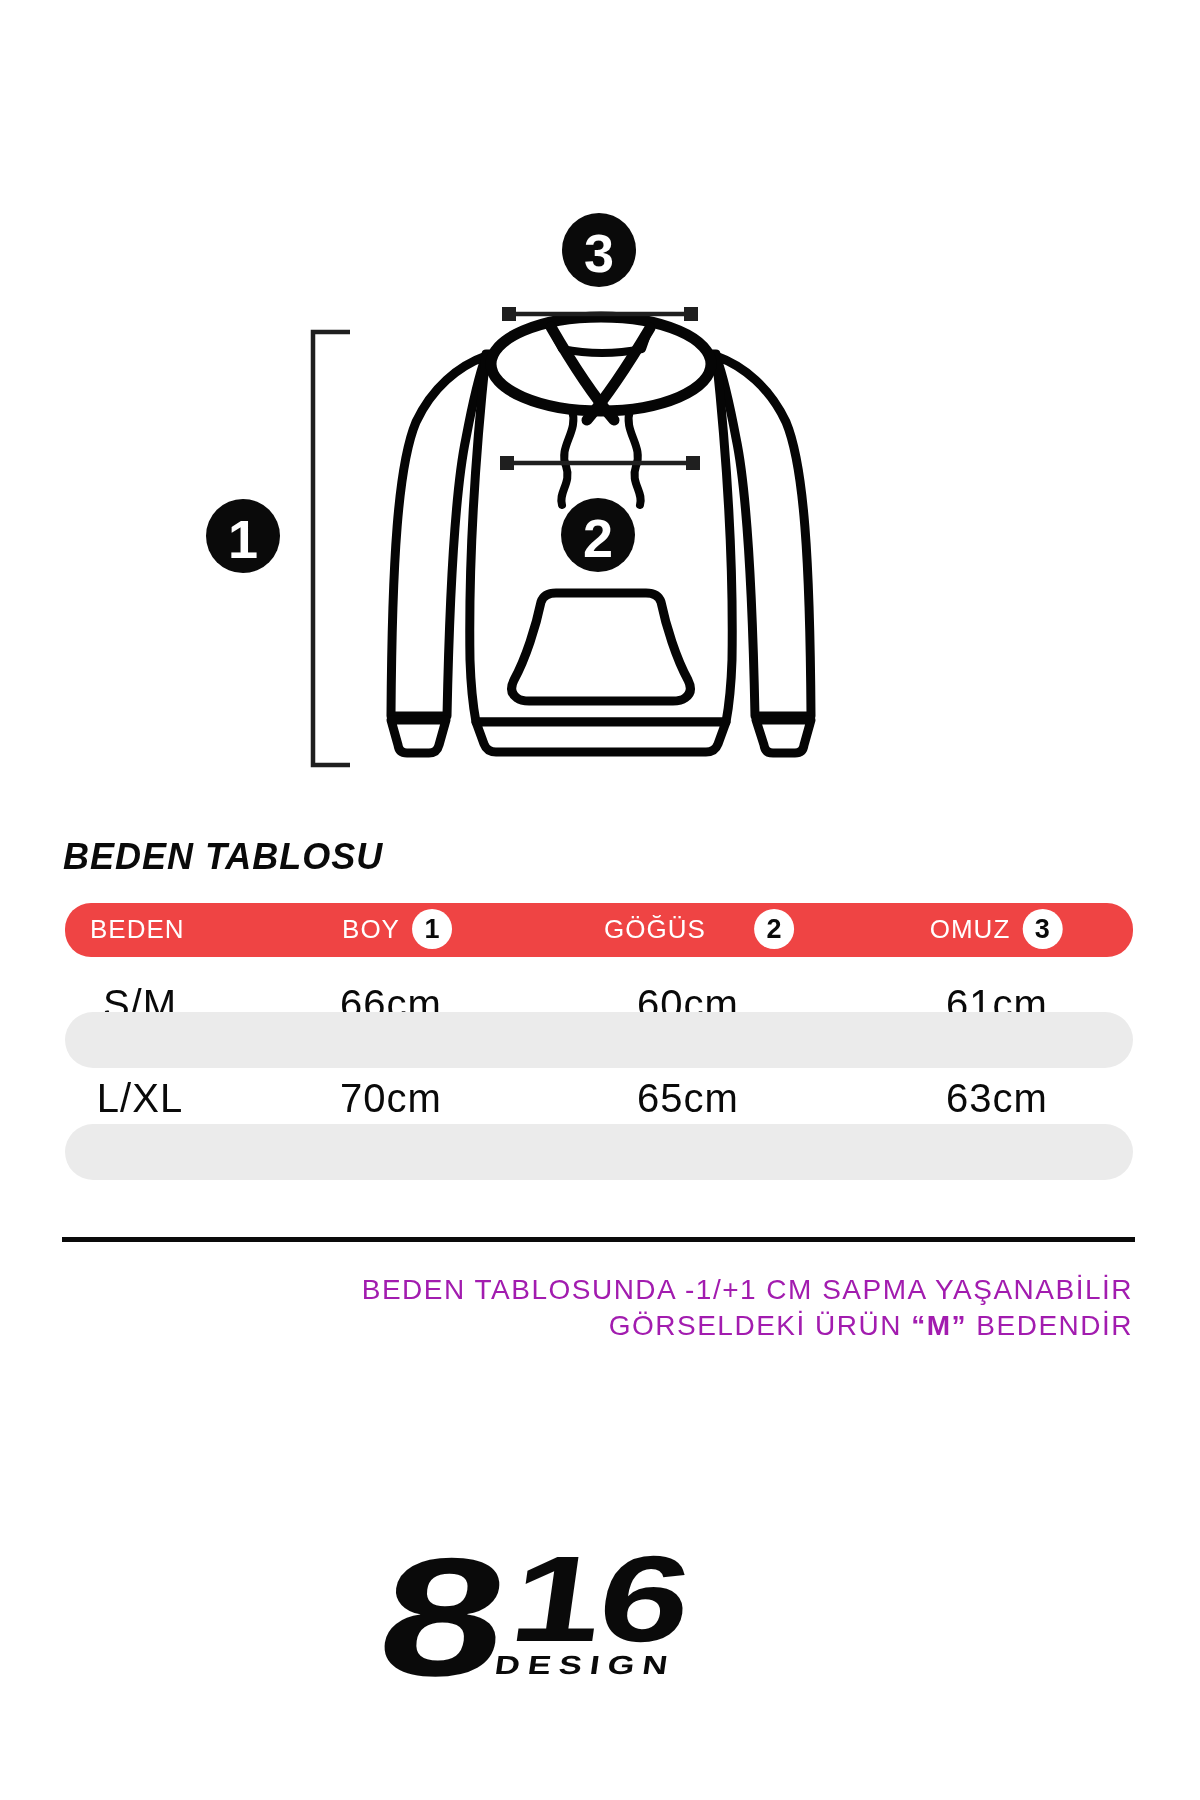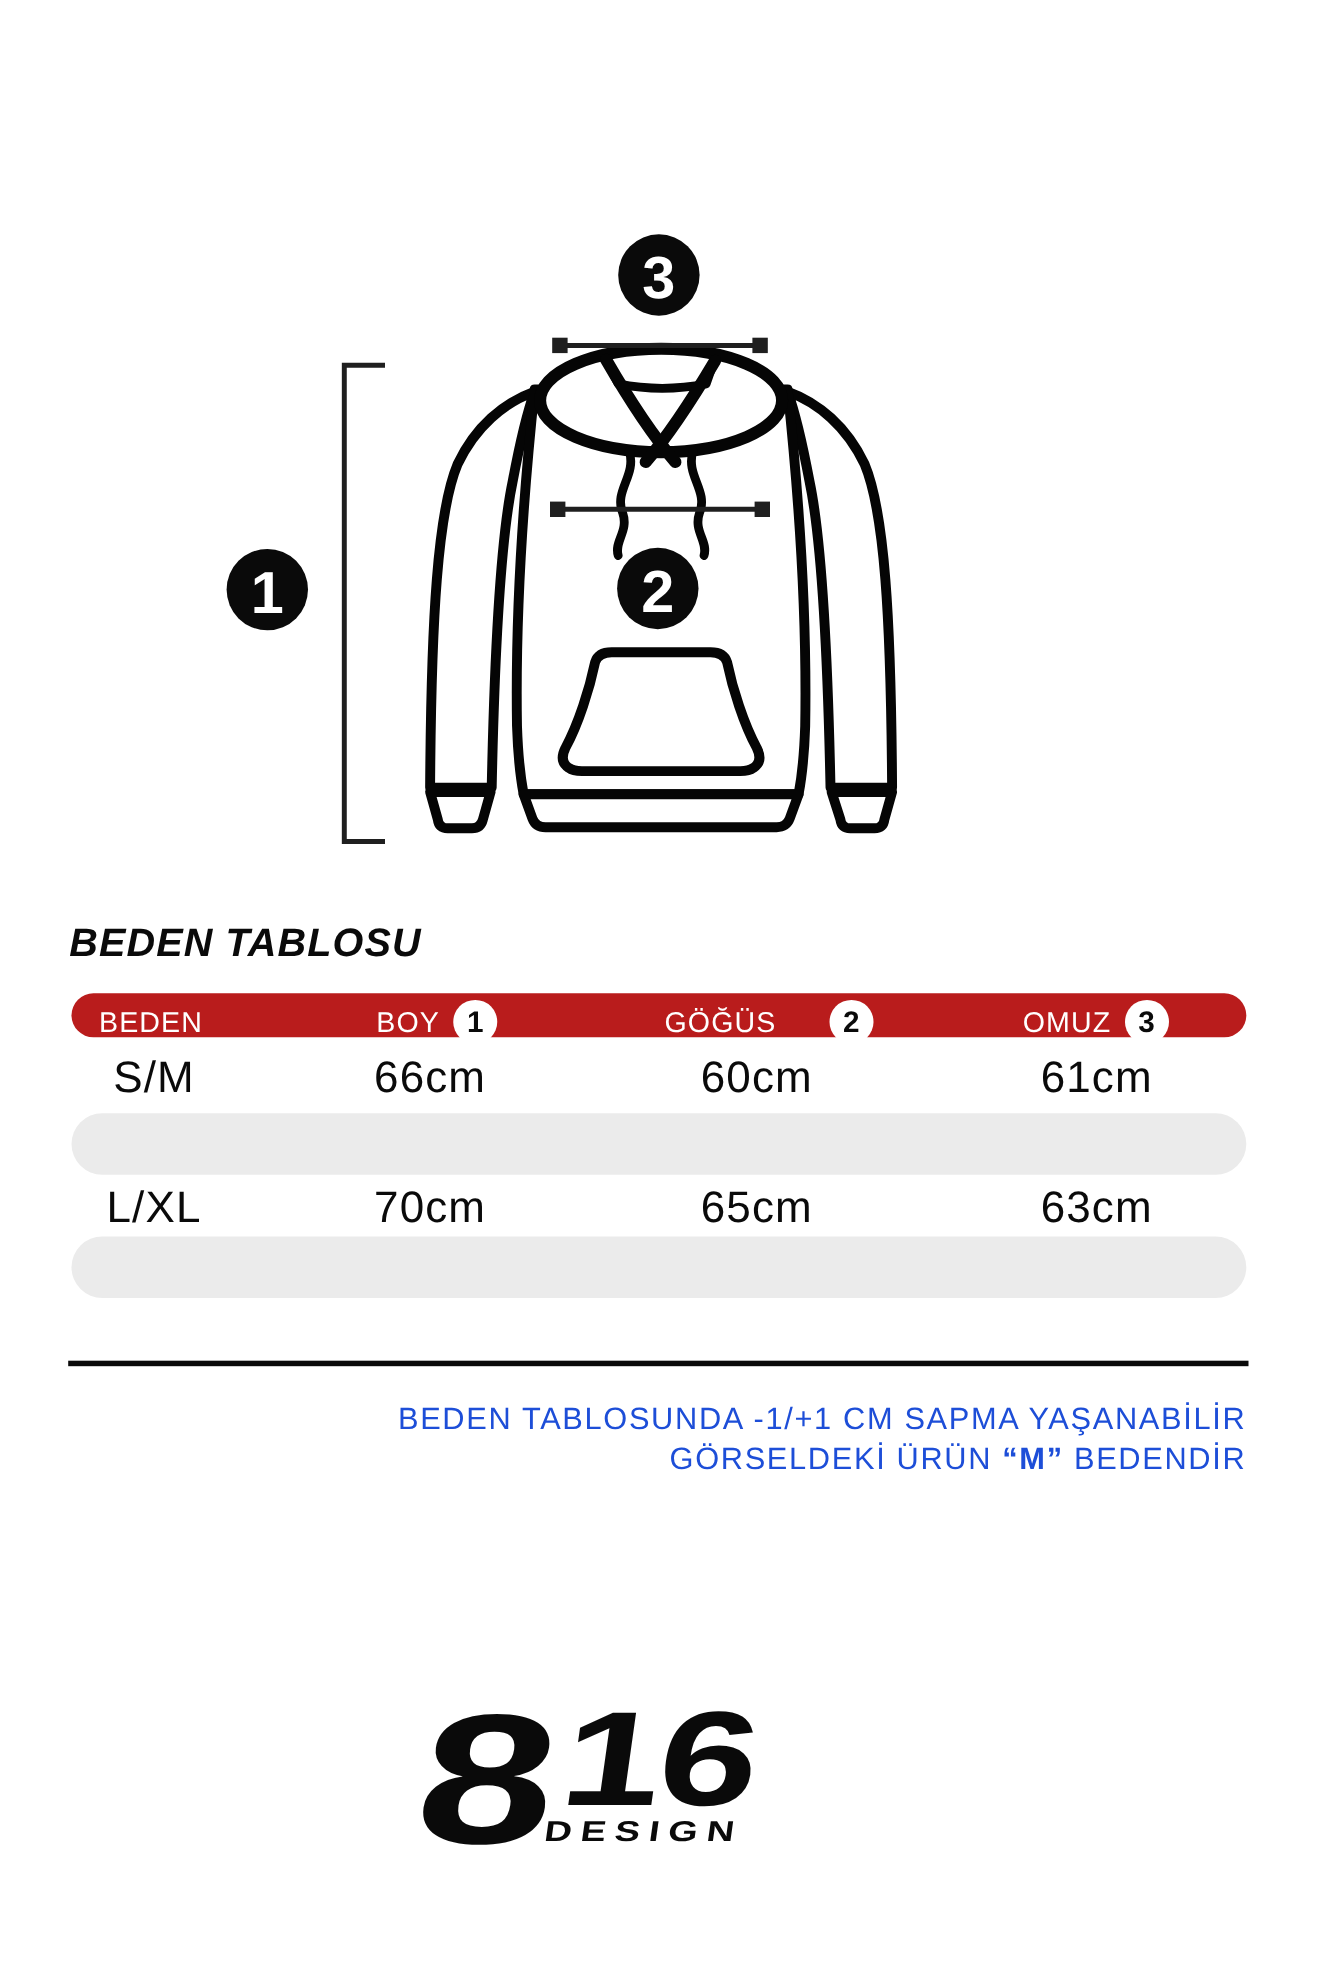--- a/index.html
+++ b/index.html
@@ -8,54 +8,54 @@
     font-family:"Liberation Sans", sans-serif;color:#0a0a0a;
   }
   
   .diagram{position:absolute;left:150px;top:170px;width:700px;height:620px;}
   
   .table-title{
     position:absolute;left:63px;top:836px;margin:0;
     font-size:36px;font-weight:700;letter-spacing:1px;color:#0a0a0a;font-style:italic;
   }
   .thead{
-    position:absolute;left:65px;top:903px;width:1068px;height:40px;
-    background:#b91c1c;border-radius:26px;color:#ffffff;
+    position:absolute;left:65px;top:903px;width:1068px;height:54px;
+    background:#ef4444;border-radius:26px;color:#ffffff;
   }
   .th{position:absolute;top:0;height:52px;display:flex;align-items:center;white-space:nowrap;
       font-size:26px;letter-spacing:1px;}
   .th-beden{left:25px;}
   .th-center{transform:translateX(-50%);}
   .th-boy{left:332px;}
   .th-gogus{left:634px;gap:36px;}
   .th-omuz{left:931px;justify-content:space-between;}
   .hbadge{
     display:inline-flex;align-items:center;justify-content:center;
     width:40px;height:40px;border-radius:50%;background:#ffffff;color:#0a0a0a;
     font-size:27px;font-weight:700;margin-left:12px;letter-spacing:0;
   }
   .trow{position:absolute;left:65px;width:1068px;height:44px;}
-  .row-sm{top:958px;}
+  .row-sm{top:982px;}
   .row-lxl{top:1076px;}
   .td{position:absolute;top:0;height:44px;line-height:44px;transform:translateX(-50%);
       font-size:40px;letter-spacing:1px;white-space:nowrap;color:#0a0a0a;}
   .td-size{left:75px;}
   .td-boy{left:326px;}
   .td-gogus{left:623px;}
   .td-omuz{left:932px;}
   .stripe{
     position:absolute;left:65px;width:1068px;height:56px;border-radius:28px;background:#ebebeb;
   }
   .stripe-1{top:1012px;}
   .stripe-2{top:1124px;}
   .divider{position:absolute;left:62px;top:1237px;width:1073px;height:5px;background:#0a0a0a;}
   
   .note{
     position:absolute;right:67px;top:1272px;text-align:right;
-    font-size:28px;line-height:36px;letter-spacing:1.5px;color:#1d4ed8;white-space:nowrap;
+    font-size:28px;line-height:36px;letter-spacing:1.5px;color:#a21caf;white-space:nowrap;
   }
   .note .bold{font-weight:700;}
   
   .logo{
     position:absolute;left:455px;top:1552px;width:230px;
     display:flex;flex-direction:column;align-items:flex-end;
     transform:skewX(-8deg) scaleX(1.33);transform-origin:100% 50%;
     color:#0a0a0a;
   }
   .logo-row{display:flex;align-items:flex-start;gap:3px;}

